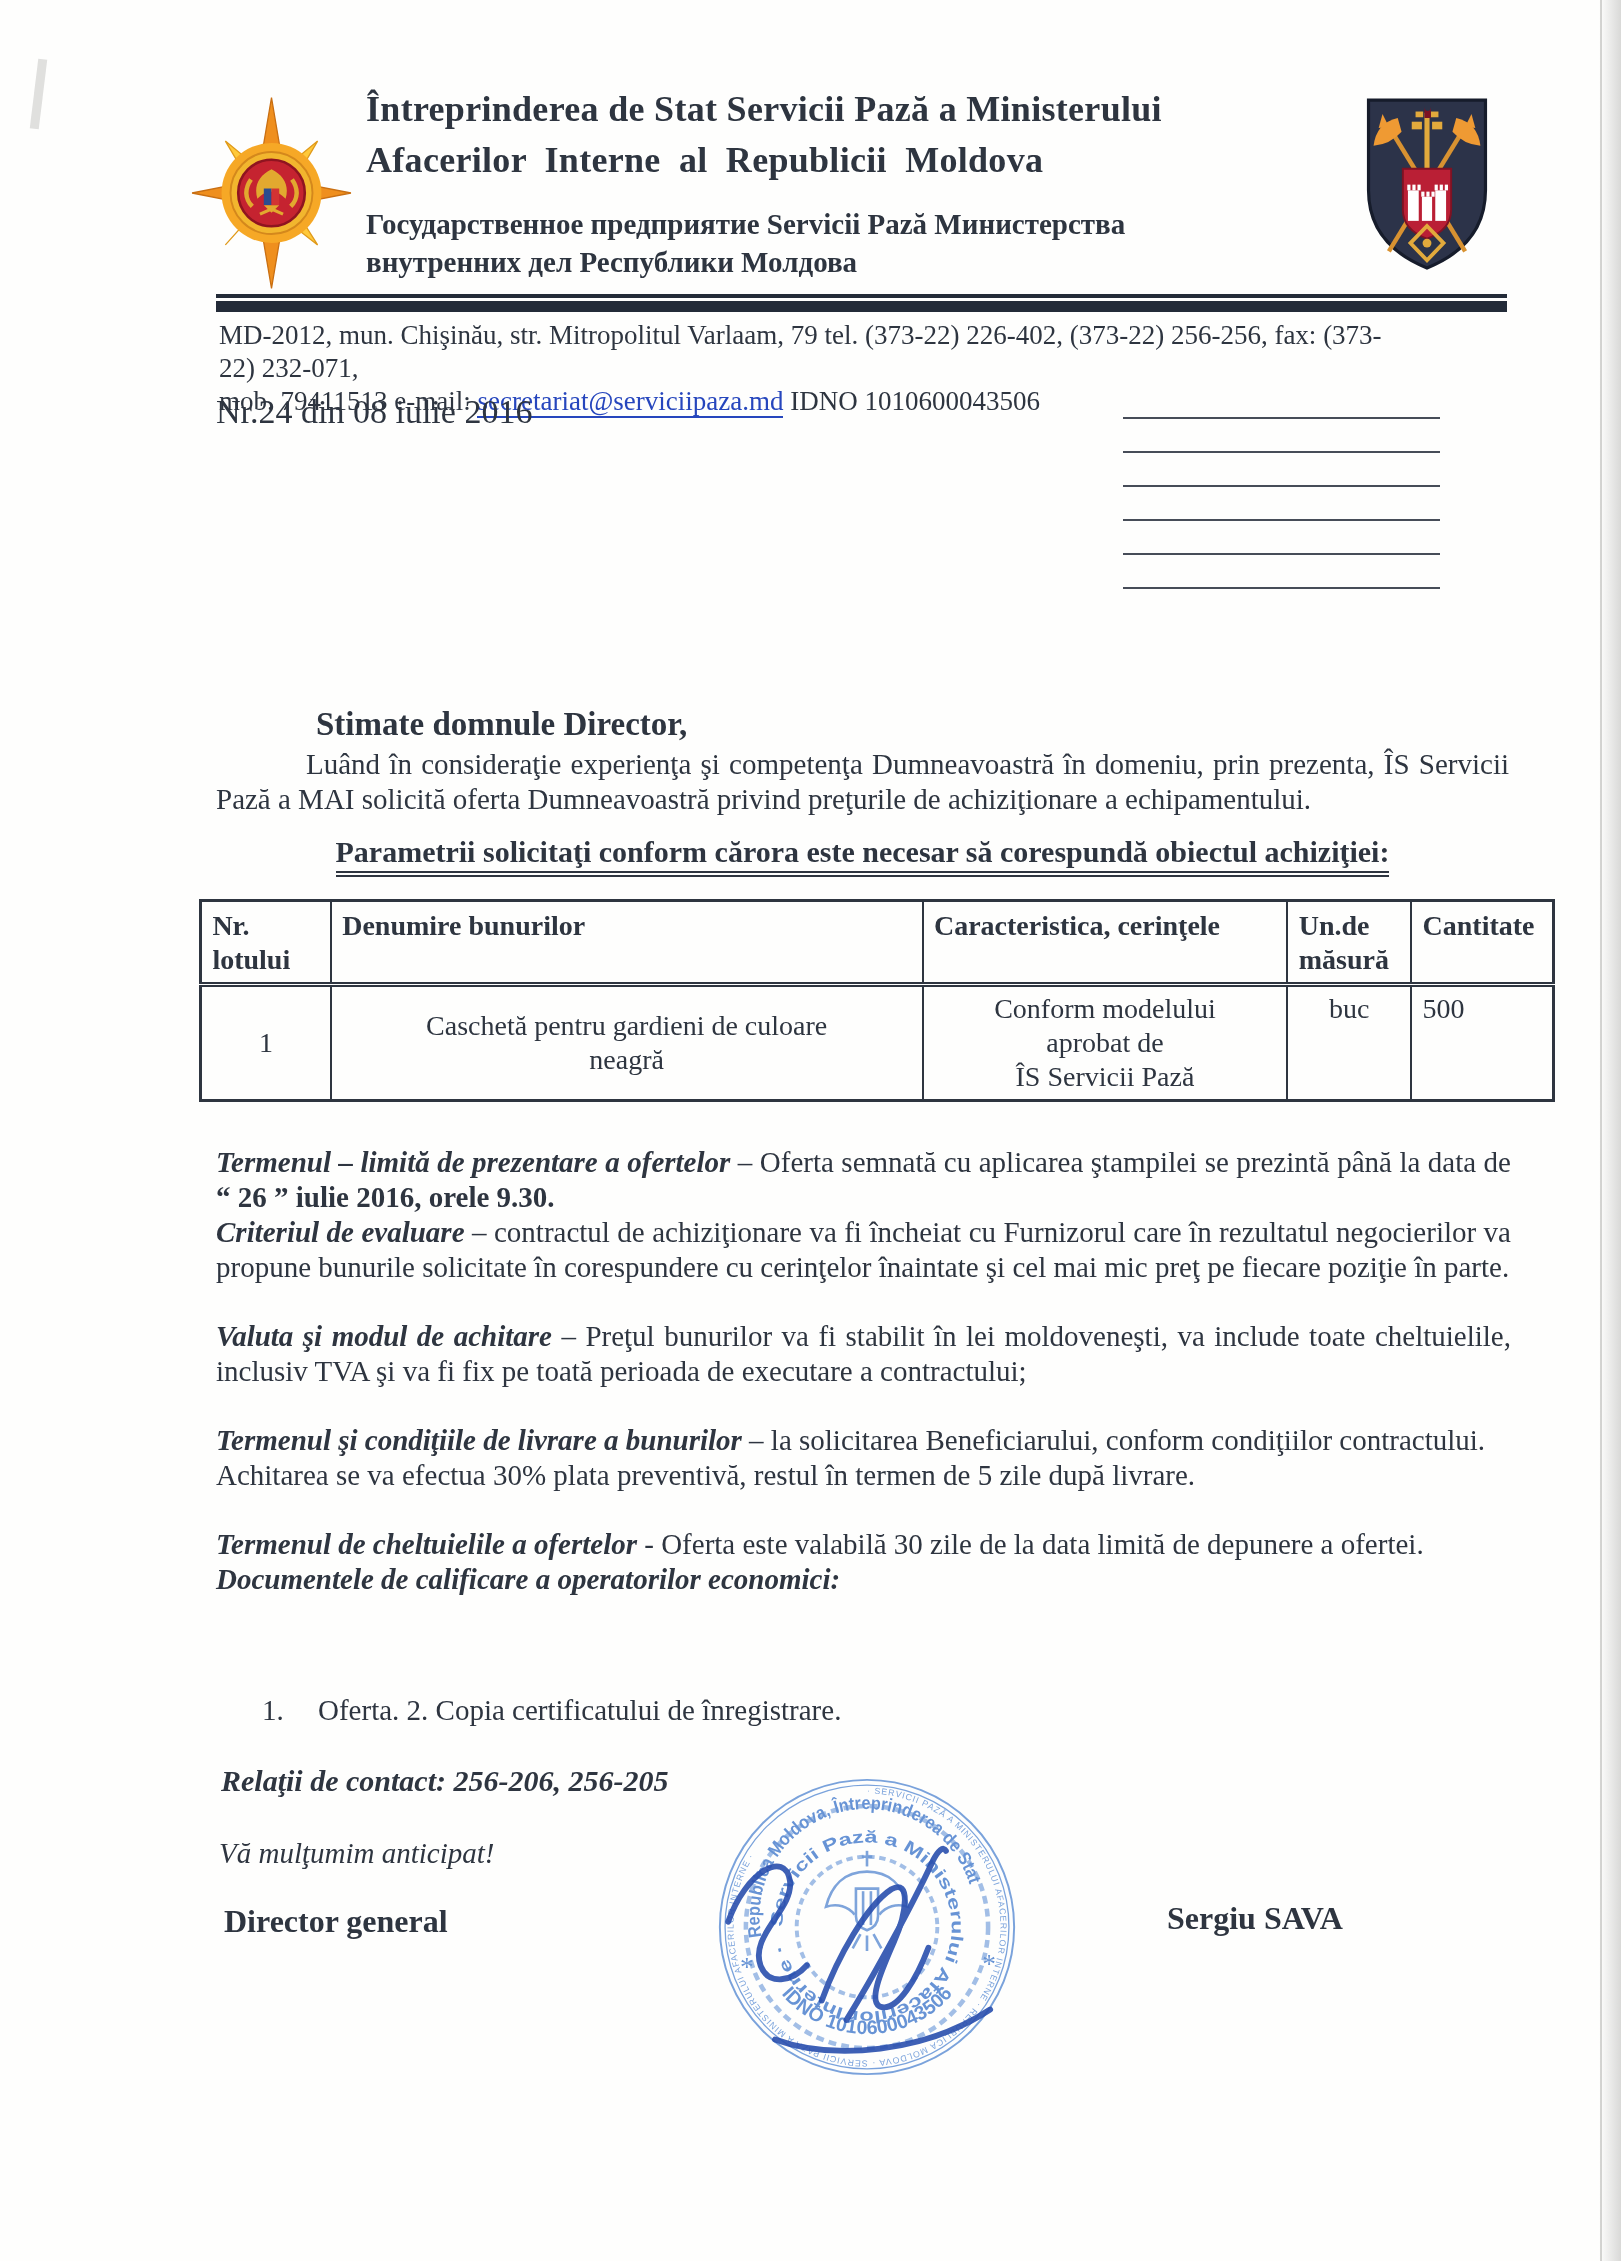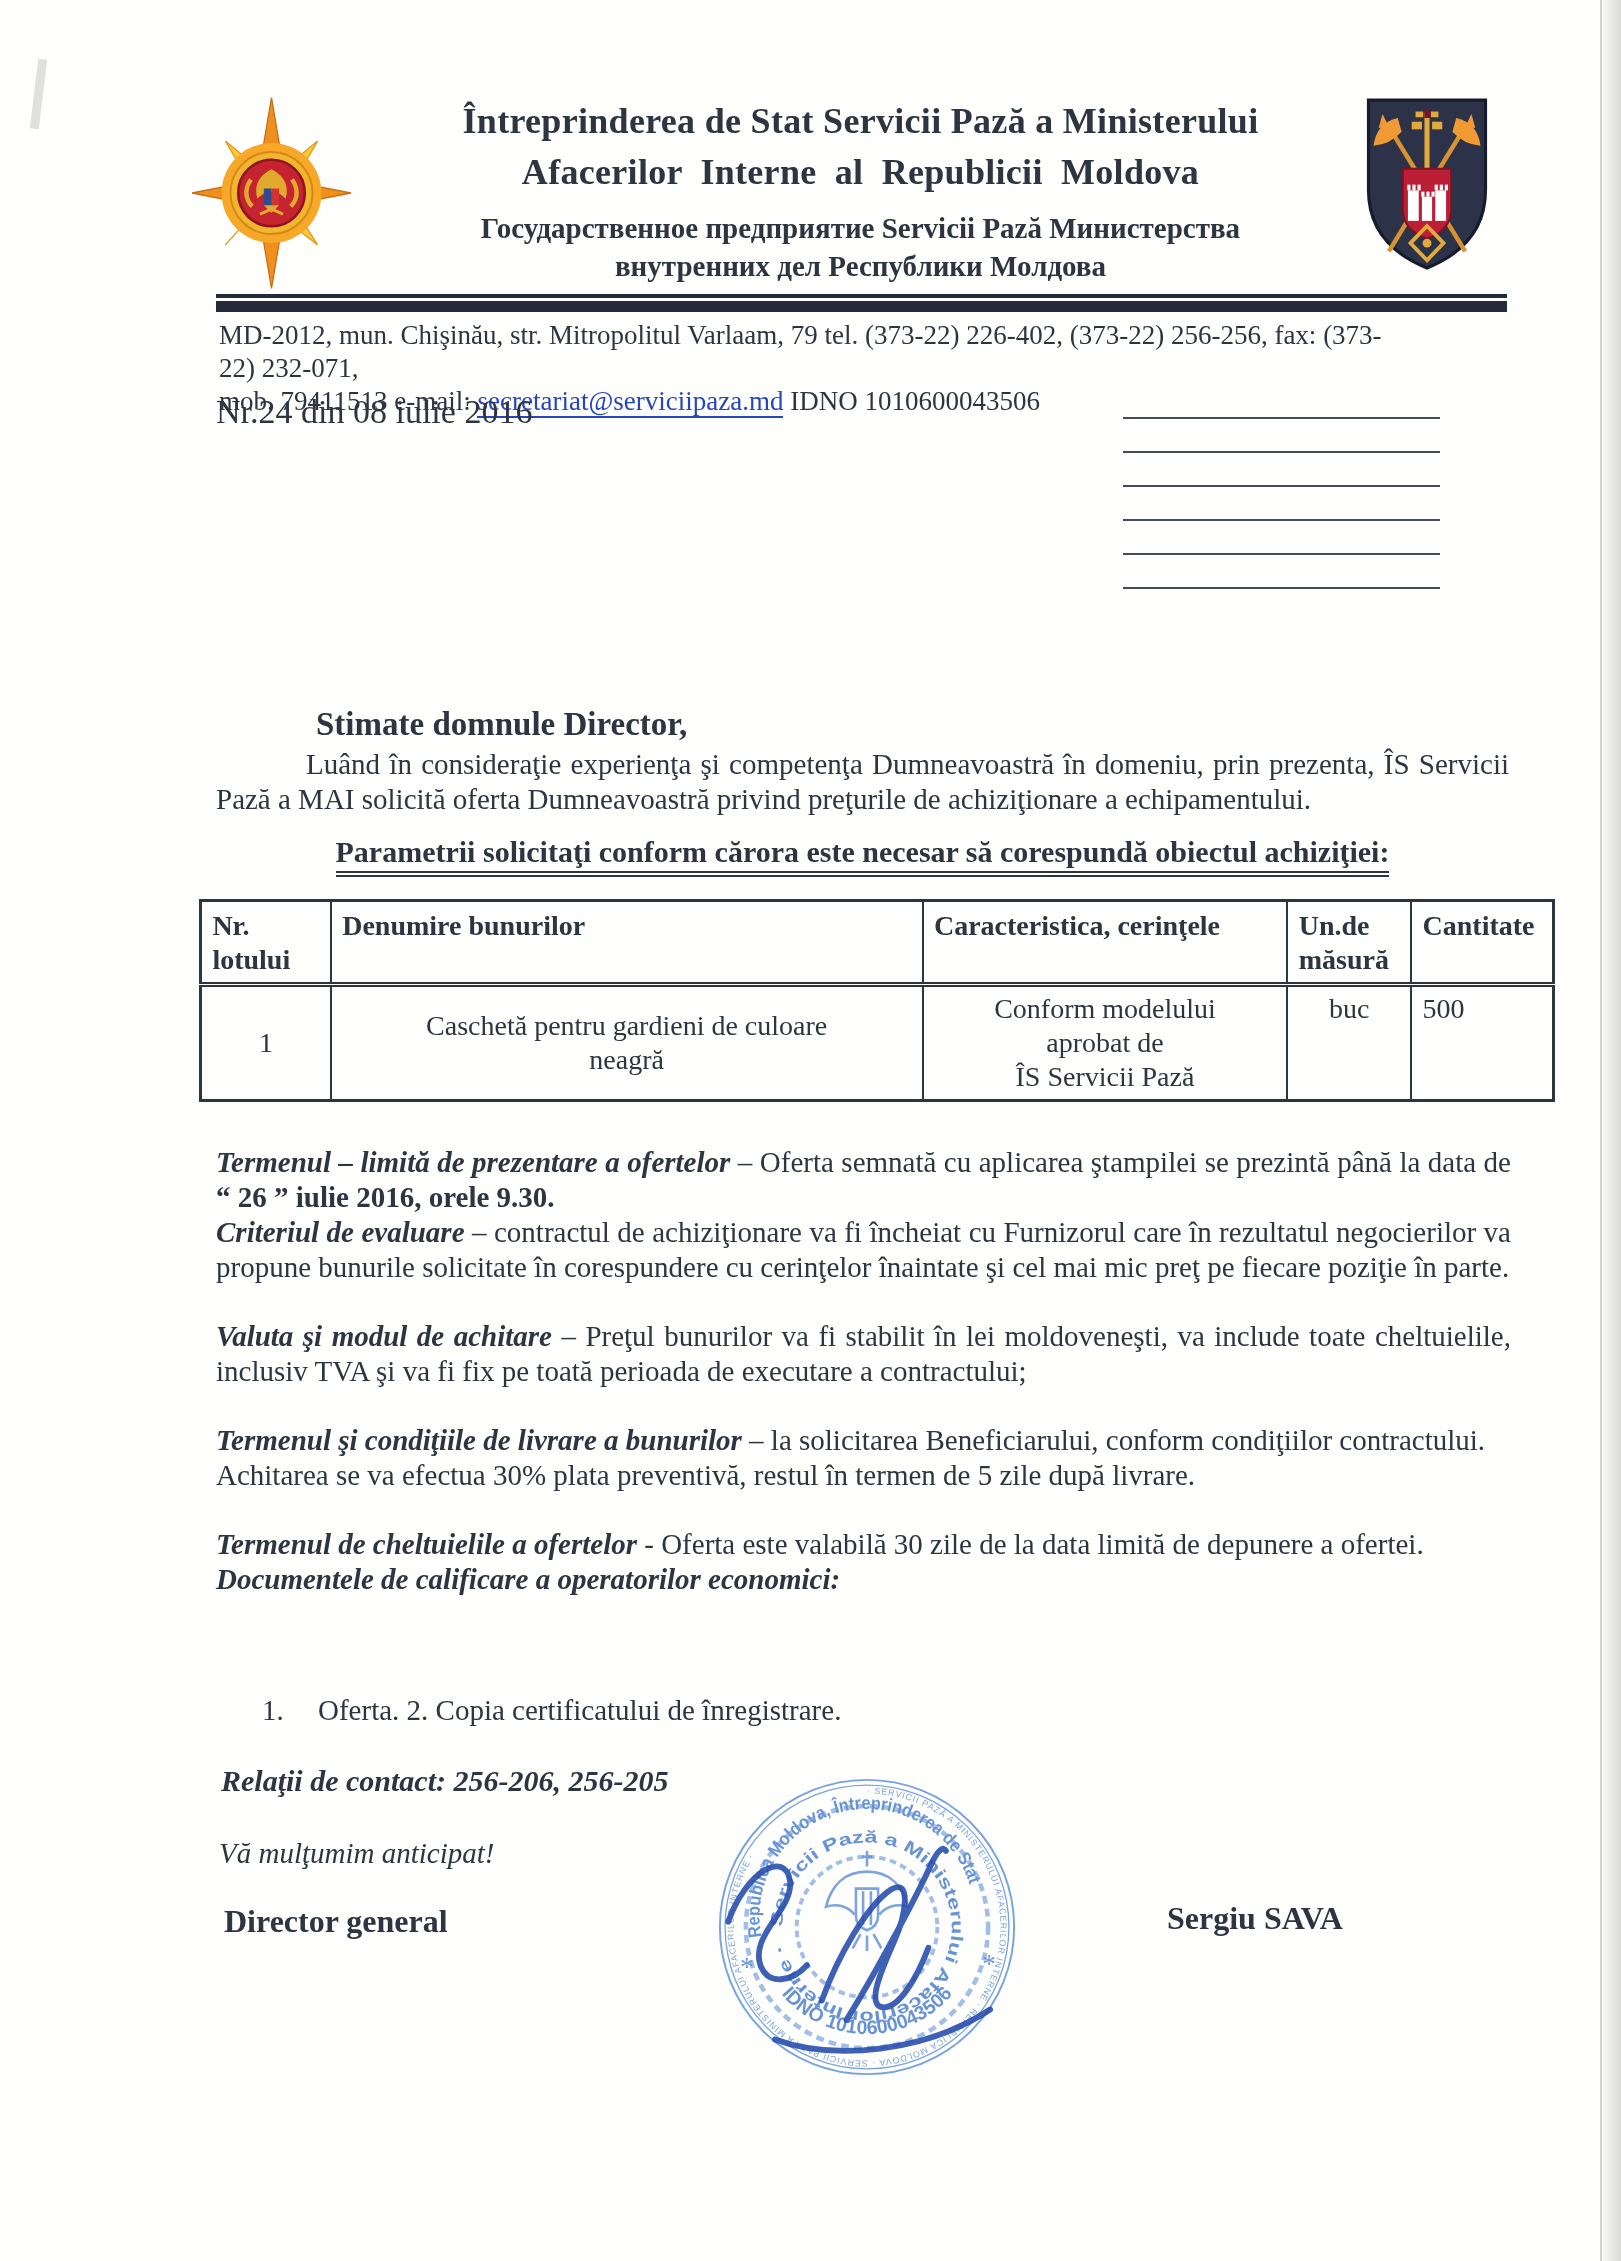--- a/index.html
+++ b/index.html
@@ -13,25 +13,25 @@
     overflow:hidden;
   }
   
   .scan-edge-right{position:absolute;right:0;top:0;width:22px;height:100%;
     background:linear-gradient(to right,rgba(120,120,118,0),rgba(120,120,118,.28));}
   .scan-seam{position:absolute;right:19.5px;top:0;width:2px;height:100%;background:rgba(90,90,88,.25);}
   .scan-mark{position:absolute;left:34px;top:59px;width:8.5px;height:70px;background:#c7c7c4;opacity:.55;transform:rotate(7deg);}
 
   
   .emblem-star{position:absolute;left:189px;top:95px;width:165px;height:196px;}
-  .org-block{position:absolute;left:366px;top:96px;width:989px;text-align:center;}
+  .org-block{position:absolute;left:366px;top:84px;width:989px;}
   .org-l1,.org-l2{font-weight:bold;font-size:36px;line-height:51px;letter-spacing:0.3px;}
   .org-l2{word-spacing:9px;}
   .org-l3,.org-l4{font-weight:bold;font-size:29px;line-height:38px;}
-  .org-l3{margin-top:11px;}
+  .org-l3{margin-top:19px;}
   .emblem-shield{position:absolute;left:1362px;top:95px;width:130px;height:178px;}
 
   .divider{position:absolute;left:216px;top:294px;width:1291px;}
   .divider-thin{height:3.9px;background:#232b38;}
   .divider-thick{height:11px;background:#232b38;margin-top:3.3px;}
 
   .contact-block{position:absolute;left:219px;top:319px;width:1184px;font-size:27px;line-height:33px;}
   .email{color:#2646bd;border-bottom:2.6px double #2646bd;text-decoration:none;cursor:pointer;}
 
   .nr-line{position:absolute;left:216px;top:393px;font-size:34px;}

